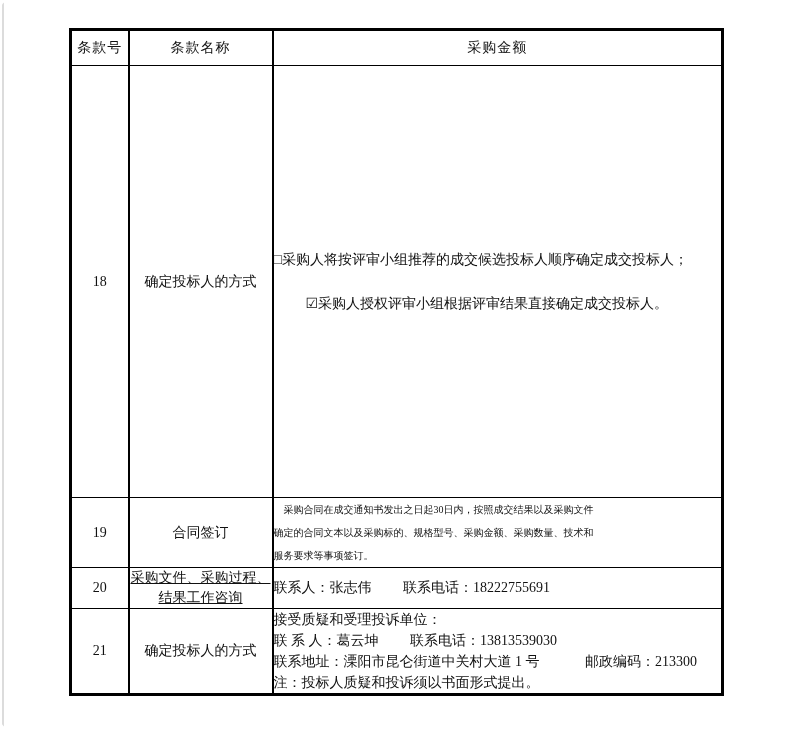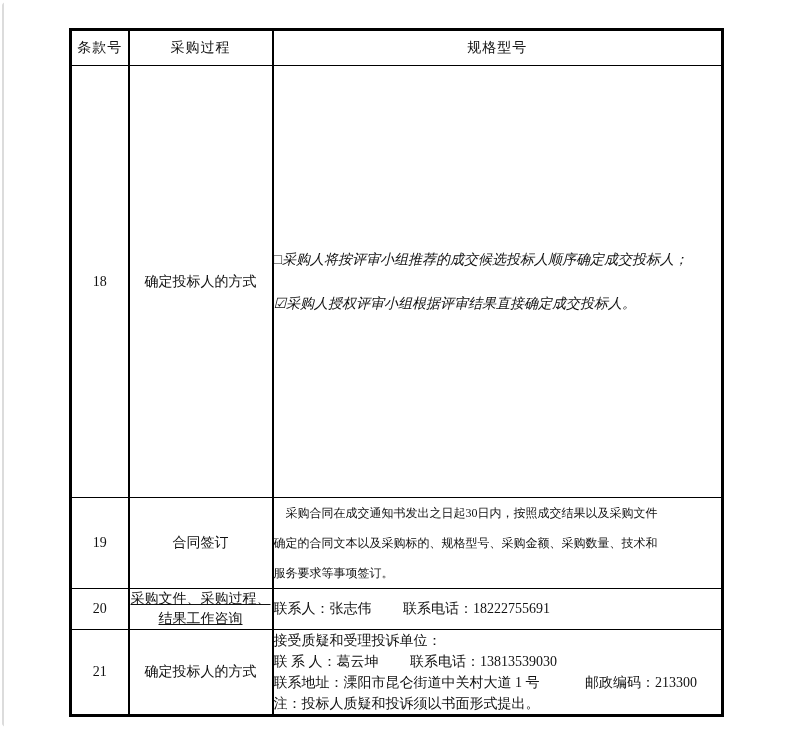--- a/index.html
+++ b/index.html
@@ -59,28 +59,27 @@
   tr.row-19      { height: 66px; }
   tr.row-20      { height: 38px; }
   tr.row-21      { height: 84px; }
   tr.row-22      { height: 16px; }
 
   .header-row th { font-size: 14px; letter-spacing: 1px; }
 
   .option-line {
     line-height: 16px;
     white-space: pre-wrap;
-    font-style: italic;
   }
-  .option-line + .option-line { margin-top: 28px; }
+  .option-line + .option-line { margin-top: 28px; padding-left: 32px; }
   .checkbox-glyph { font-size: 14px; }
 
   .para {
-    font-size: 12px;
-    line-height: 30px;
+    font-size: 10px;
+    line-height: 23px;
     white-space: pre-wrap;
     padding: 2px 2px 2px 3px;
   }
   .contact-single {
     padding-left: 11px;
     white-space: pre-wrap;
     margin-left: 18px;
   }
   .multi-line {
     line-height: 21px;
@@ -105,22 +104,22 @@
 
   <table class="doc-table">
     <colgroup>
       <col style="width:58px">
       <col style="width:144px">
       <col>
     </colgroup>
     <thead>
       <tr class="header-row">
         <th class="c1">条款号</th>
-        <th class="c2">采购过程</th>
-        <th class="c3" style="text-align:center;">规格型号</th>
+        <th class="c2">条款名称</th>
+        <th class="c3" style="text-align:center;">采购金额</th>
       </tr>
     </thead>
     <tbody>
       <tr class="row-18">
         <td class="c1">18</td>
         <td class="c2">确定投标人的方式</td>
         <td class="c3">
           <div class="option-line"><span class="checkbox-glyph">□</span><span>采购人将按评审小组推荐的成交候选投标人顺序确定成交投标人；</span></div>
           <div class="option-line"><span class="checkbox-glyph">☑</span><span>采购人授权评审小组根据评审结果直接确定成交投标人。</span></div>
         </td>

